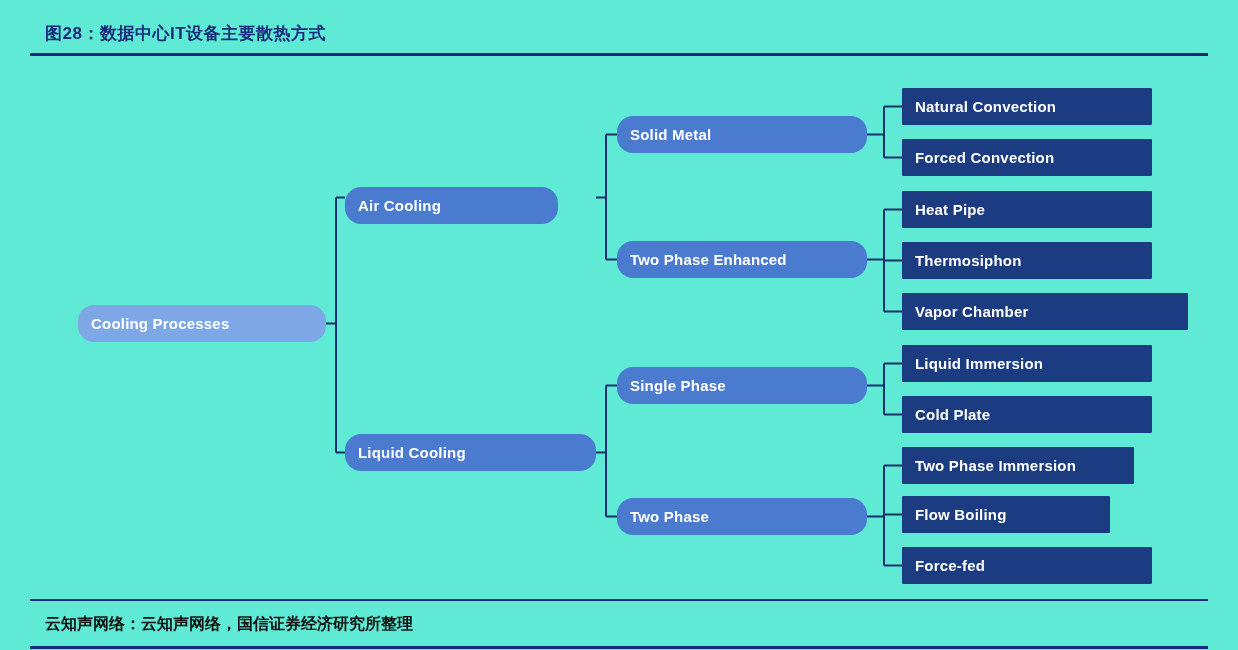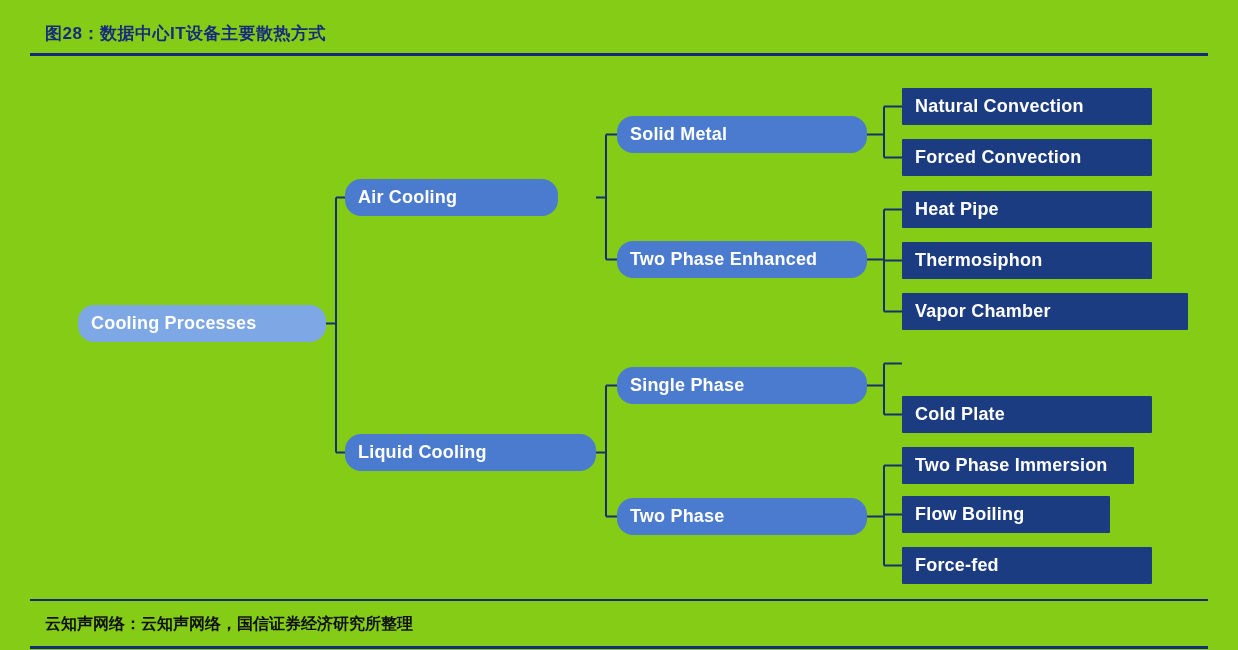--- a/index.html
+++ b/index.html
@@ -5,21 +5,21 @@
   html, body {
     margin: 0;
     padding: 0;
     background: #ffffff;
     font-family: "Liberation Sans", sans-serif;
   }
   .page {
     position: relative;
     width: 1238px;
     height: 650px;
-    background: #84cc16;
+    background: #5eead4;
     overflow: hidden;
   }
   .fig-title {
     position: absolute;
     left: 45px;
     top: 22px;
     font-size: 17px;
     font-weight: bold;
     color: var(--color-title, #172b7c);
     letter-spacing: 0.5px;
@@ -42,21 +42,21 @@
     color: #111111;
   }
   .node {
     position: absolute;
     display: flex;
     align-items: center;
     box-sizing: border-box;
     padding-left: 13px;
     color: #ffffff;
     font-weight: bold;
-    font-size: 18px;
+    font-size: 15px;
     letter-spacing: 0.2px;
     border-radius: 1px;
     white-space: nowrap;
   }
   .node.root   { background: var(--color-root,   #7da7e5); border-radius: 16px; }
   .node.branch { background: var(--color-branch, #4b7bce); border-radius: 16px; }
   .node.leaf   { background: var(--color-leaf,   #1c3c82); }
   svg.connectors {
     position: absolute;
     left: 0;
@@ -89,33 +89,34 @@
 
     <path d="M867 259.5 h17 M884 209.5 v102 M884 209.5 h18 M884 260.5 h18 M884 311.5 h18"></path>
 
     <path d="M867 385.5 h17 M884 363.5 v51 M884 363.5 h18 M884 414.5 h18"></path>
 
     <path d="M867 516.5 h17 M884 465.5 v100 M884 465.5 h18 M884 514.5 h18 M884 565.5 h18"></path>
   </svg>
 
   <div class="node root" style="left:78px;top:305px;width:248px;height:37px">Cooling Processes</div>
 
-  <div class="node branch" style="left:345px;top:179px;width:213px;height:37px">Air Cooling</div>
+  <div class="node branch" style="left:345px;top:187px;width:213px;height:37px">Air Cooling</div>
   <div class="node branch" style="left:345px;top:434px;width:251px;height:37px">Liquid Cooling</div>
 
   <div class="node branch" style="left:617px;top:116px;width:250px;height:37px">Solid Metal</div>
   <div class="node branch" style="left:617px;top:241px;width:250px;height:37px">Two Phase Enhanced</div>
   <div class="node branch" style="left:617px;top:498px;width:250px;height:37px">Two Phase</div>
   <div class="node branch" style="left:617px;top:367px;width:250px;height:37px">Single Phase</div>
 
   <div class="node leaf" style="left:902px;top:88px;width:250px;height:37px">Natural Convection</div>
   <div class="node leaf" style="left:902px;top:191px;width:250px;height:37px">Heat Pipe</div>
   <div class="node leaf" style="left:902px;top:139px;width:250px;height:37px">Forced Convection</div>
   <div class="node leaf" style="left:902px;top:242px;width:250px;height:37px">Thermosiphon</div>
   <div class="node leaf" style="left:902px;top:293px;width:286px;height:37px">Vapor Chamber</div>
+  <div class="node leaf" style="left:902px;top:345px;width:250px;height:37px">Liquid Immersion</div>
   <div class="node leaf" style="left:902px;top:396px;width:250px;height:37px">Cold Plate</div>
   <div class="node leaf" style="left:902px;top:447px;width:232px;height:37px">Two Phase Immersion</div>
   <div class="node leaf" style="left:902px;top:496px;width:208px;height:37px">Flow Boiling</div>
   <div class="node leaf" style="left:902px;top:547px;width:250px;height:37px">Force-fed</div>
 
   <div class="rule rule-mid"></div>
   <div class="source">云知声网络：云知声网络，国信证券经济研究所整理</div>
   <div class="rule rule-bottom"></div>
 
 </div>

